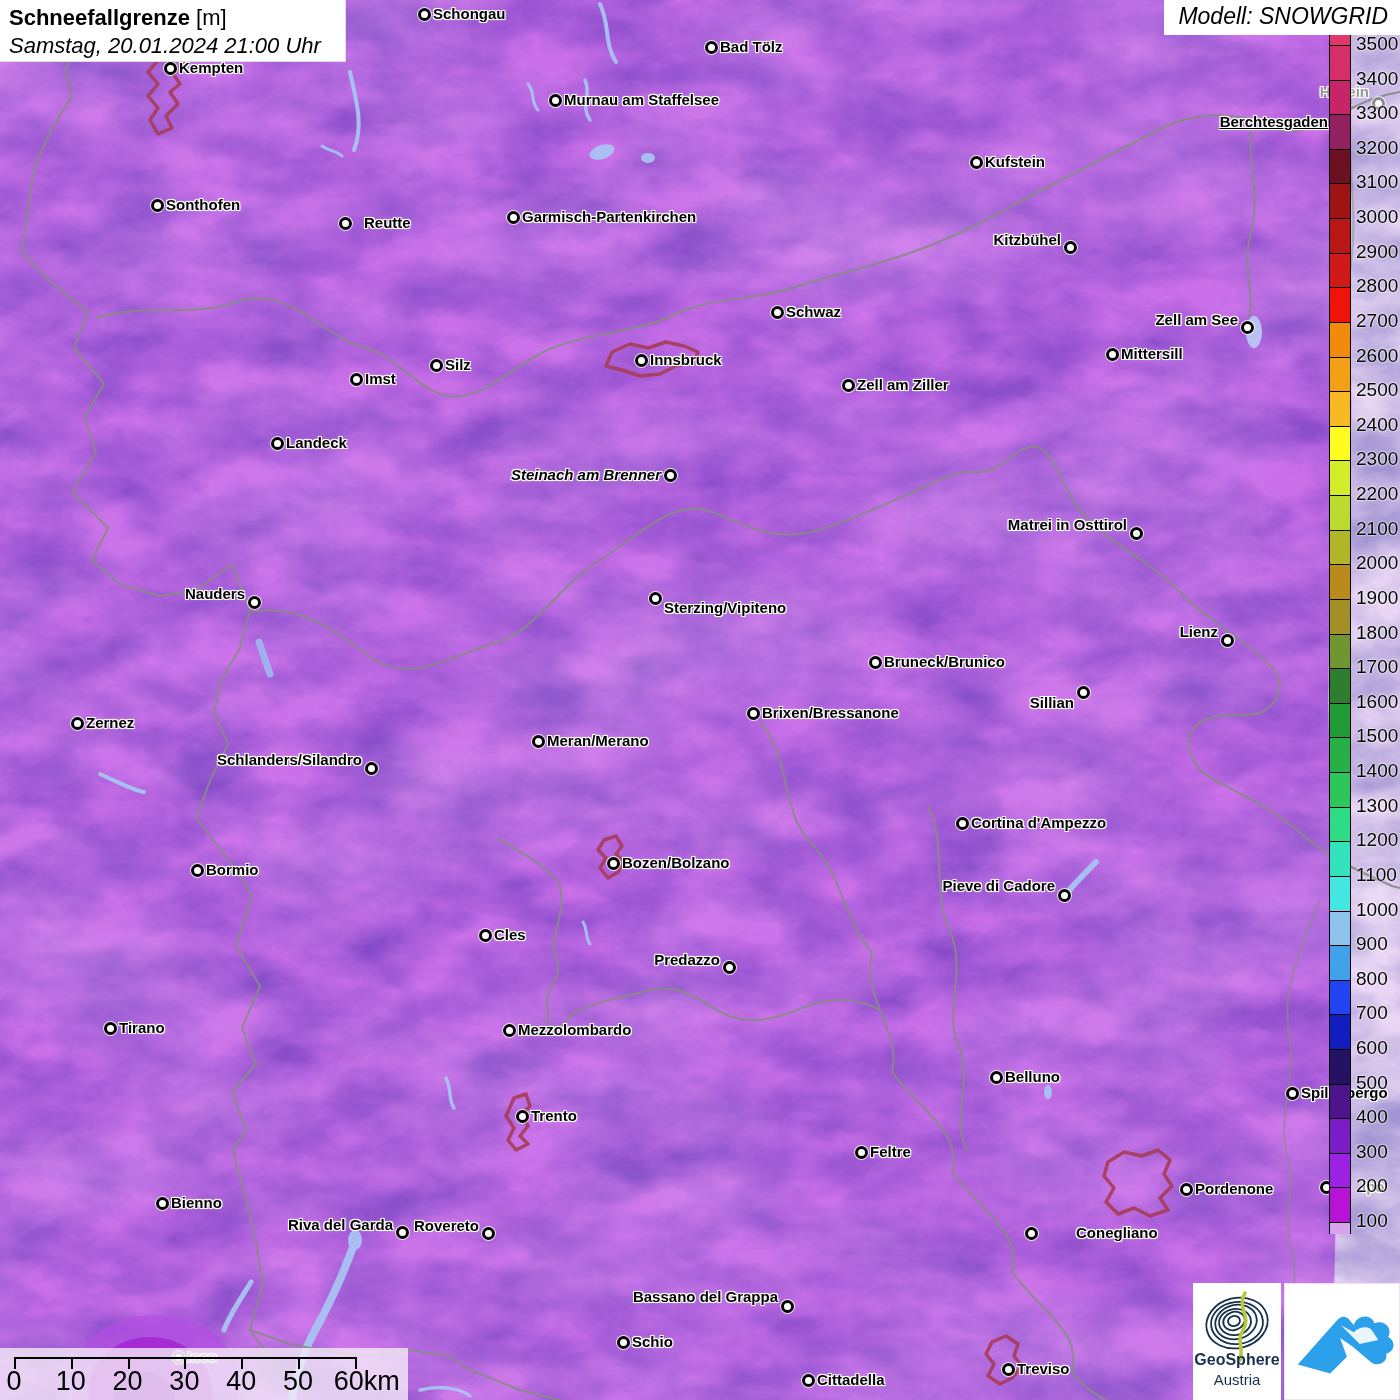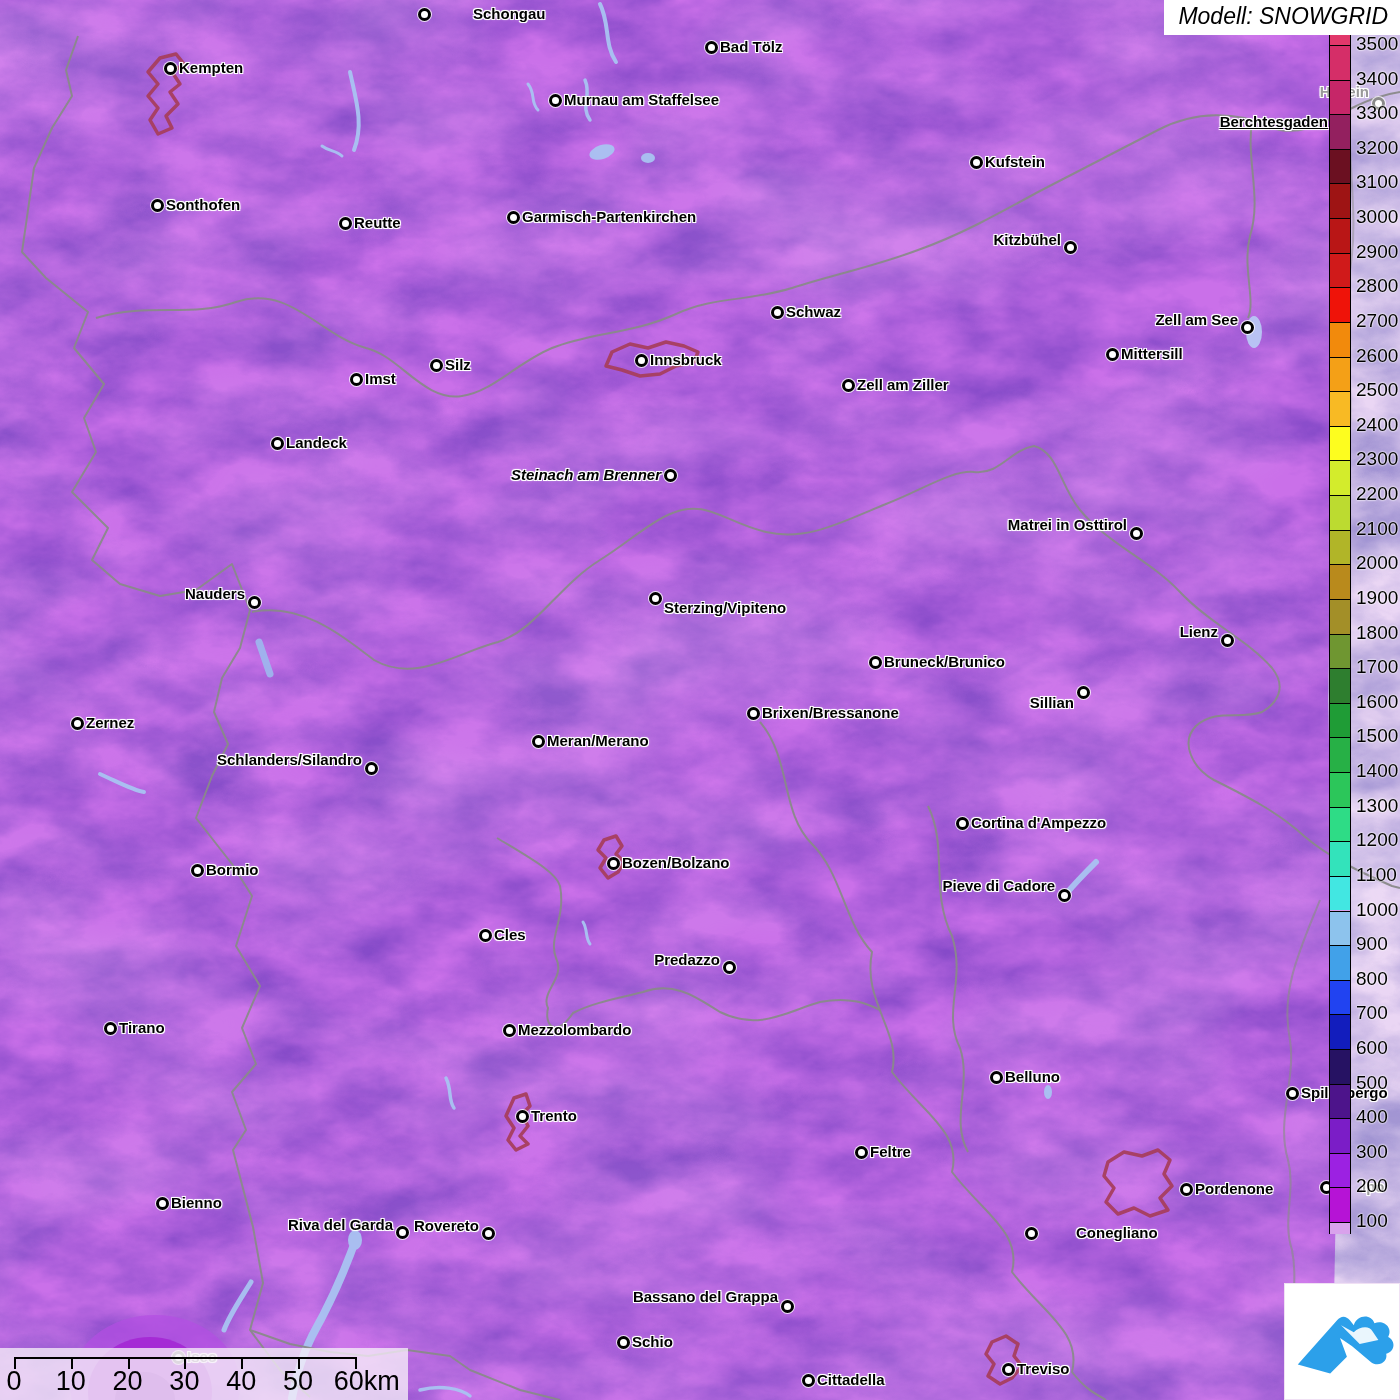--- a/index.html
+++ b/index.html
@@ -112,39 +112,39 @@
       <path d="M612,352 L630,344 L648,348 L666,342 L684,346 L698,352 L694,362 L676,366 L660,374 L640,376 L622,370 L606,366 Z"></path>
       <path d="M604,840 L616,836 L622,846 L616,854 L624,862 L618,872 L608,878 L600,868 L606,858 L598,850 Z"></path>
       <path d="M514,1098 L526,1094 L530,1106 L522,1114 L528,1126 L520,1136 L528,1144 L516,1150 L508,1140 L514,1128 L506,1116 Z"></path>
       <path d="M1108,1162 L1124,1152 L1142,1156 L1158,1150 L1170,1160 L1164,1174 L1172,1186 L1160,1198 L1168,1210 L1150,1216 L1134,1208 L1118,1214 L1106,1202 L1114,1188 L1104,1176 Z"></path>
       <path d="M992,1342 L1006,1336 L1018,1344 L1014,1356 L1022,1366 L1012,1378 L1000,1384 L988,1376 L994,1364 L986,1354 Z"></path>
     </g>
   </svg>
 
   <div id="cities">
       <div class="marker" style="left: 417.5px; top: 7.5px;"></div>
-      <div class="clabel" style="left: 433px; top: 5px; margin-left: 40px;">Schongau</div>
+      <div class="clabel" style="left: 433px; top: 5px;">Schongau</div>
       <div class="marker" style="left: 704.5px; top: 40.5px;"></div>
       <div class="clabel" style="left: 720px; top: 38px;">Bad Tölz</div>
       <div class="marker" style="left: 163.5px; top: 61.5px;"></div>
       <div class="clabel" style="left: 179px; top: 59px;">Kempten</div>
       <div class="marker" style="left: 548.5px; top: 93.5px;"></div>
       <div class="clabel" style="left: 564px; top: 91px;">Murnau am Staffelsee</div>
       <div class="marker mm" style="left: 1371.5px; top: 96.5px;"></div>
       <div class="clabel end muted" style="left: 1369px; top: 83px;">Hallein</div>
       <div class="marker" style="left: 1330.5px; top: 126.5px;"></div>
       <div class="clabel end" style="left: 1328px; top: 113px; text-decoration: underline;">Berchtesgaden</div>
       <div class="marker" style="left: 969.5px; top: 155.5px;"></div>
       <div class="clabel" style="left: 985px; top: 153px;">Kufstein</div>
       <div class="marker" style="left: 150.5px; top: 198.5px;"></div>
       <div class="clabel" style="left: 166px; top: 196px;">Sonthofen</div>
       <div class="marker" style="left: 506.5px; top: 210.5px;"></div>
       <div class="clabel" style="left: 522px; top: 208px;">Garmisch-Partenkirchen</div>
       <div class="marker" style="left: 338.5px; top: 216.5px;"></div>
-      <div class="clabel" style="left: 354px; top: 214px;">Reutte</div>
+      <div class="clabel" style="left: 364px; top: 214px;">Reutte</div>
       <div class="marker" style="left: 1063.5px; top: 240.5px;"></div>
       <div class="clabel end" style="left: 1061px; top: 231px;">Kitzbühel</div>
       <div class="marker" style="left: 770.5px; top: 305.5px;"></div>
       <div class="clabel" style="left: 786px; top: 303px;">Schwaz</div>
       <div class="marker" style="left: 1240.5px; top: 320.5px;"></div>
       <div class="clabel end" style="left: 1238px; top: 311px;">Zell am See</div>
       <div class="marker" style="left: 1105.5px; top: 347.5px;"></div>
       <div class="clabel" style="left: 1121px; top: 345px;">Mittersill</div>
       <div class="marker" style="left: 429.5px; top: 358.5px;"></div>
       <div class="clabel" style="left: 445px; top: 356px;">Silz</div>
@@ -295,20 +295,24 @@
       <div class="cbl" style="top: 968.74px;">800</div>
       <div class="cbl" style="top: 1003.36px;">700</div>
       <div class="cbl" style="top: 1037.98px;">600</div>
       <div class="cbl" style="top: 1072.6px;">500</div>
       <div class="cbl" style="top: 1107.22px;">400</div>
       <div class="cbl" style="top: 1141.84px;">300</div>
       <div class="cbl" style="top: 1176.46px;">200</div>
       <div class="cbl" style="top: 1211.08px;">100</div>
     </div>
 
+  <div id="titlebox" class="obox">
+    <div class="t1"><span>Schneefallgrenze</span> <span class="unit">[m]</span></div>
+    <div class="t2">Samstag, 20.01.2024 21:00 Uhr</div>
+  </div>
 
   <div id="modelbox" class="obox">Modell: SNOWGRID</div>
 
   <div id="scalebar">
     <div id="sb-line"></div>
   <div class="sb-tick" style="left: 14px;"></div>
       <div class="sb-num" style="left: 14px;">0</div>
       <div class="sb-tick" style="left: 70.8px;"></div>
       <div class="sb-num" style="left: 70.8px;">10</div>
       <div class="sb-tick" style="left: 127.6px;"></div>
@@ -316,20 +320,35 @@
       <div class="sb-tick" style="left: 184.4px;"></div>
       <div class="sb-num" style="left: 184.4px;">30</div>
       <div class="sb-tick" style="left: 241.2px;"></div>
       <div class="sb-num" style="left: 241.2px;">40</div>
       <div class="sb-tick" style="left: 298px;"></div>
       <div class="sb-num" style="left: 298px;">50</div>
       <div class="sb-tick" style="left: 354.8px;"></div>
       <div class="sb-num" style="left: 366.8px;">60km</div>
     </div>
 
+  <div id="geosphere-box" class="logobox">
+    <svg width="88" height="117" viewBox="1193 1283 88 117">
+      <g stroke="#14304f" fill="none" stroke-width="1.8">
+        <ellipse cx="1234" cy="1321" rx="6" ry="5" transform="rotate(-12 1234 1321)"></ellipse>
+        <ellipse cx="1234" cy="1321" rx="11" ry="9" transform="rotate(-20 1234 1321)"></ellipse>
+        <ellipse cx="1235" cy="1322" rx="16" ry="13" transform="rotate(-8 1235 1322)"></ellipse>
+        <ellipse cx="1236" cy="1322" rx="21" ry="17" transform="rotate(-16 1236 1322)"></ellipse>
+        <ellipse cx="1237" cy="1323" rx="26" ry="21" transform="rotate(-6 1237 1323)"></ellipse>
+        <ellipse cx="1237" cy="1323" rx="31" ry="25" transform="rotate(-14 1237 1323)"></ellipse>
+      </g>
+      <path d="M1245,1293 C1236,1308 1252,1316 1243,1330 C1236,1341 1244,1347 1240,1360" stroke="#b6c937" stroke-width="3.5" fill="none" stroke-linecap="round"></path>
+    </svg>
+    <div class="gs-text gs-1">GeoSphere</div>
+    <div class="gs-text gs-2">Austria</div>
+  </div>
 
   <div id="partner-box" class="logobox">
     <svg width="114" height="115" viewBox="1284 1283 116 117">
       <path fill="#2ca0ea" d="M1297,1365 L1337,1320 C1341,1315 1346,1315 1350,1320 L1354,1325
         C1357,1314 1372,1313 1375,1323 C1385,1319 1394,1328 1389,1337
         C1397,1341 1396,1352 1387,1354 C1389,1363 1378,1368 1371,1362
         L1352,1346 L1340,1338 L1347,1357 L1330,1374 Z"></path>
       <path fill="#ffffff" d="M1341,1325 L1354,1332 C1360,1326 1370,1325 1373,1331 L1379,1340 L1360,1344 Z" opacity="0.9"></path>
     </svg>
   </div>

